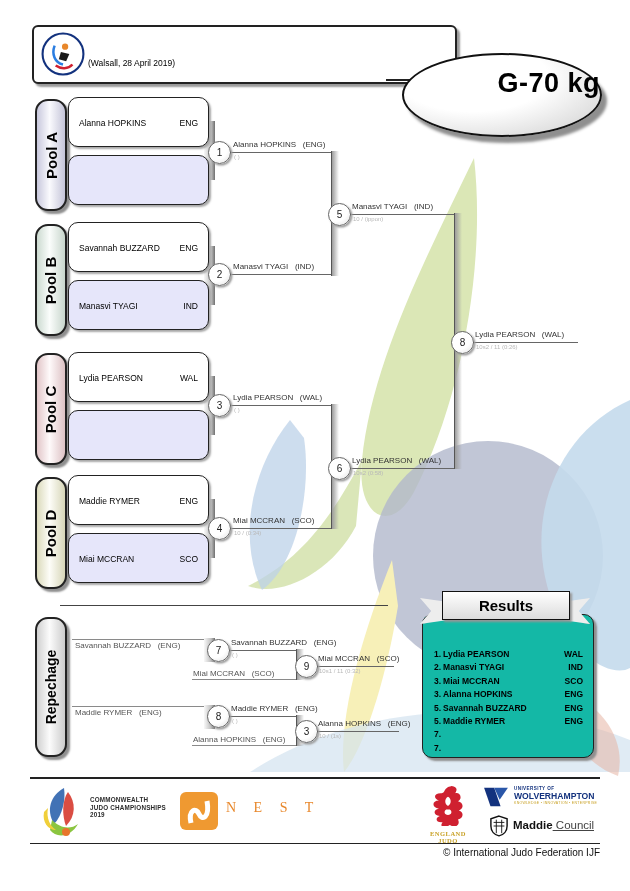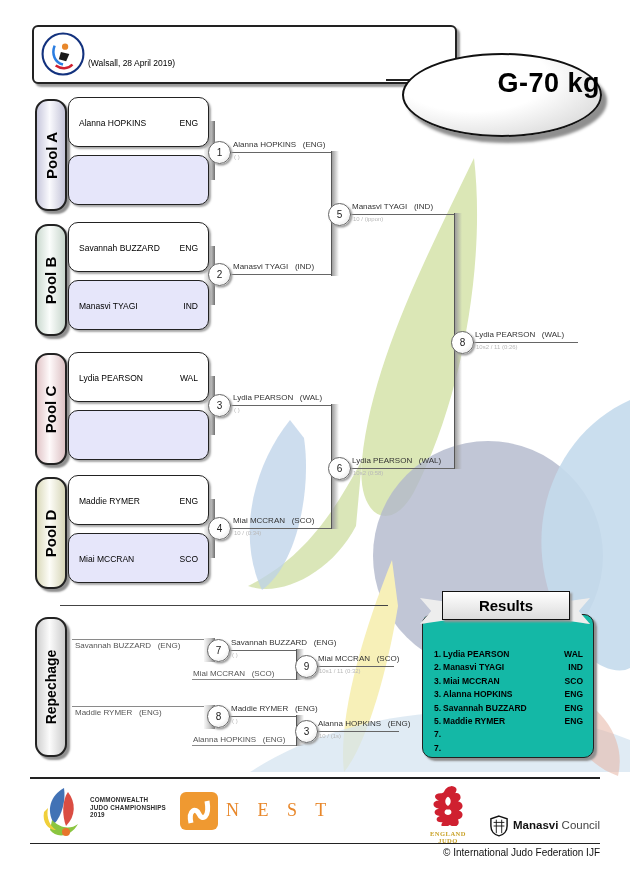--- a/index.html
+++ b/index.html
@@ -63,21 +63,21 @@
              border:1.6px solid #222; border-radius:10px; box-shadow:3px 3px 2px #8f8f8f; z-index:4; }
   .res-rows { position:absolute; left:11px; right:10px; top:33px; }
   .res-row { display:flex; justify-content:space-between; font-size:8.5px; font-weight:bold; line-height:13.4px; }
   .res-row .rr-name { margin-left:2px; }
 
   
   .f-rule { position:absolute; left:30px; width:570px; height:0; z-index:3; }
   .f-text { position:absolute; top:847px; font-size:10px; color:#111; z-index:3; white-space:nowrap; }
   .logo-blk { position:absolute; z-index:3; }
   .cjc-txt div { font-weight:bold; color:#2b2b2b; font-size:6.3px; line-height:7.6px; letter-spacing:.2px; }
-  .nest-word { font-family:"Liberation Serif","DejaVu Serif",serif; font-size:18px; color:#e8872a; letter-spacing:7px; }
+  .nest-word { font-family:"Liberation Serif","DejaVu Serif",serif; font-size:14px; color:#e8872a; letter-spacing:7px; }
   .cc-l1,.cc-l2 { font-size:16.5px; font-weight:bold; color:#35aee3; line-height:14.5px; transform:scaleX(.88); transform-origin:left; letter-spacing:.5px; }
   .cc-l3 { font-size:4.6px; color:#35aee3; letter-spacing:2.6px; margin-top:2px; }
   .ej-txt { font-family:"Liberation Serif","DejaVu Serif",serif; font-weight:bold; color:#c9a227; font-size:6.5px; line-height:7px; text-align:center; letter-spacing:.5px; }
   .wlv-l1 { font-size:4.6px; font-weight:bold; color:#13327e; letter-spacing:.4px; }
   .wlv-l2 { font-size:8.6px; font-weight:bold; color:#13327e; }
   .wlv-l3 { font-size:3.5px; color:#c9a227; letter-spacing:.3px; }
   .wal-txt { font-size:11.5px; color:#111; }
   .wal-txt b { font-weight:bold; }
 </style>
 </head>
@@ -328,27 +328,38 @@
     <svg width="40" height="42" viewBox="0 0 44 46">
       <path fill="#cf2030" d="M26 2 C16 4 20 10 14 10 C6 10 6 16 12 18 C4 18 4 26 12 27 C5 28 6 35 13 35 C7 37 9 43 16 42 C12 47 18 49 24 45 C30 49 36 45 33 39 C39 38 40 31 34 29 C40 27 39 20 33 19 C38 16 36 9 30 10 C33 5 31 3 26 2 Z"></path>
       <path fill="#fff" d="M22 14 C18 16 18 22 22 24 C26 22 26 16 22 14Z M20 28 C17 30 18 34 22 34 C26 34 27 30 24 28 Z"></path>
     </svg>
     <div class="ej-txt">
       <div>ENGLAND</div>
       <div>JUDO</div>
     </div>
   </div>
 
+  <div class="logo-blk" style="left:482px;top:786px;">
+    <svg width="28" height="22" viewBox="0 0 30 24" style="float:left;margin-right:4px;">
+      <polygon points="2,2 13,2 20,22 9,22" fill="#13327e"></polygon>
+      <polygon points="13,2 28,2 19,15" fill="#2a56a8"></polygon>
+    </svg>
+    <div style="overflow:hidden;">
+      <div class="wlv-l1">UNIVERSITY OF</div>
+      <div class="wlv-l2">WOLVERHAMPTON</div>
+      <div class="wlv-l3">KNOWLEDGE • INNOVATION • ENTERPRISE</div>
+    </div>
+  </div>
 
   <div class="logo-blk" style="left:490px;top:815px;">
     <svg width="18" height="22" viewBox="0 0 20 24" style="float:left;margin-right:5px;">
       <path d="M10 1 L19 4 V12 C19 18 15 22 10 23 C5 22 1 18 1 12 V4 Z" fill="#fff" stroke="#111" stroke-width="1.6"></path>
       <path d="M4 8 H16 M4 12 H16 M7 5 V20 M13 5 V20" stroke="#111" stroke-width="1"></path>
     </svg>
     <div class="wal-txt" style="overflow:hidden;padding-top:4px;">
-      <b>Manasvi</b><span style="white-space:pre;color:#444;"> Council</span>
+      <b>Maddie</b><span style="white-space:pre;color:#444;text-decoration:underline;"> Council</span>
     </div>
   </div>
 
   <div class="f-rule" style="top:843px;border-top:1.5px solid #222;"></div>
   <div class="f-text" style="right:30px;">© International Judo Federation IJF</div>
 
 </div>
 
 </body></html>

